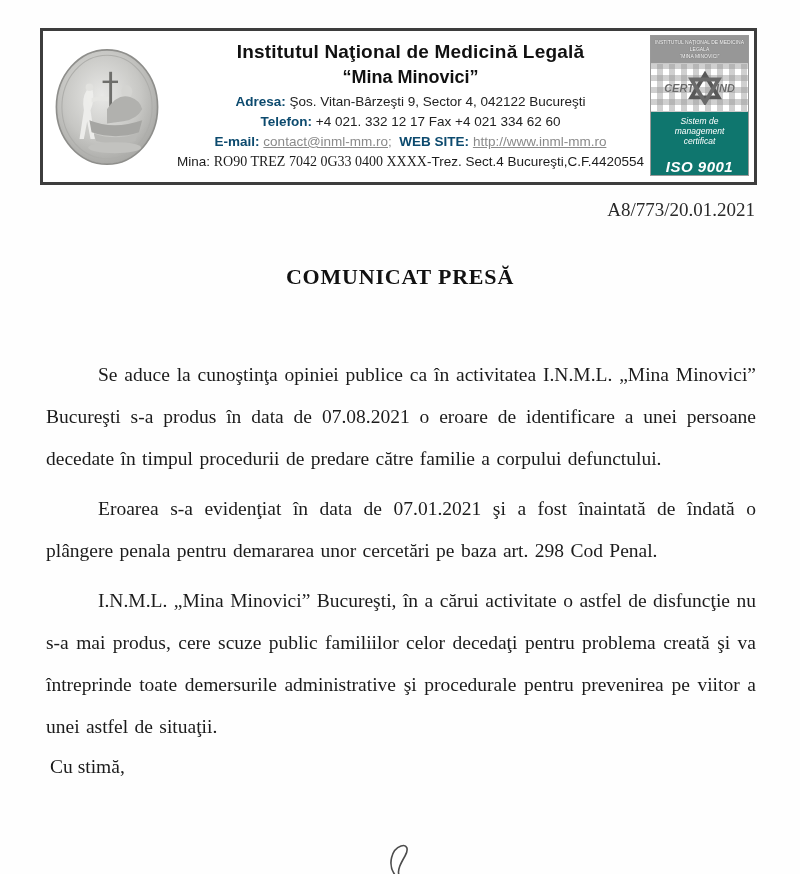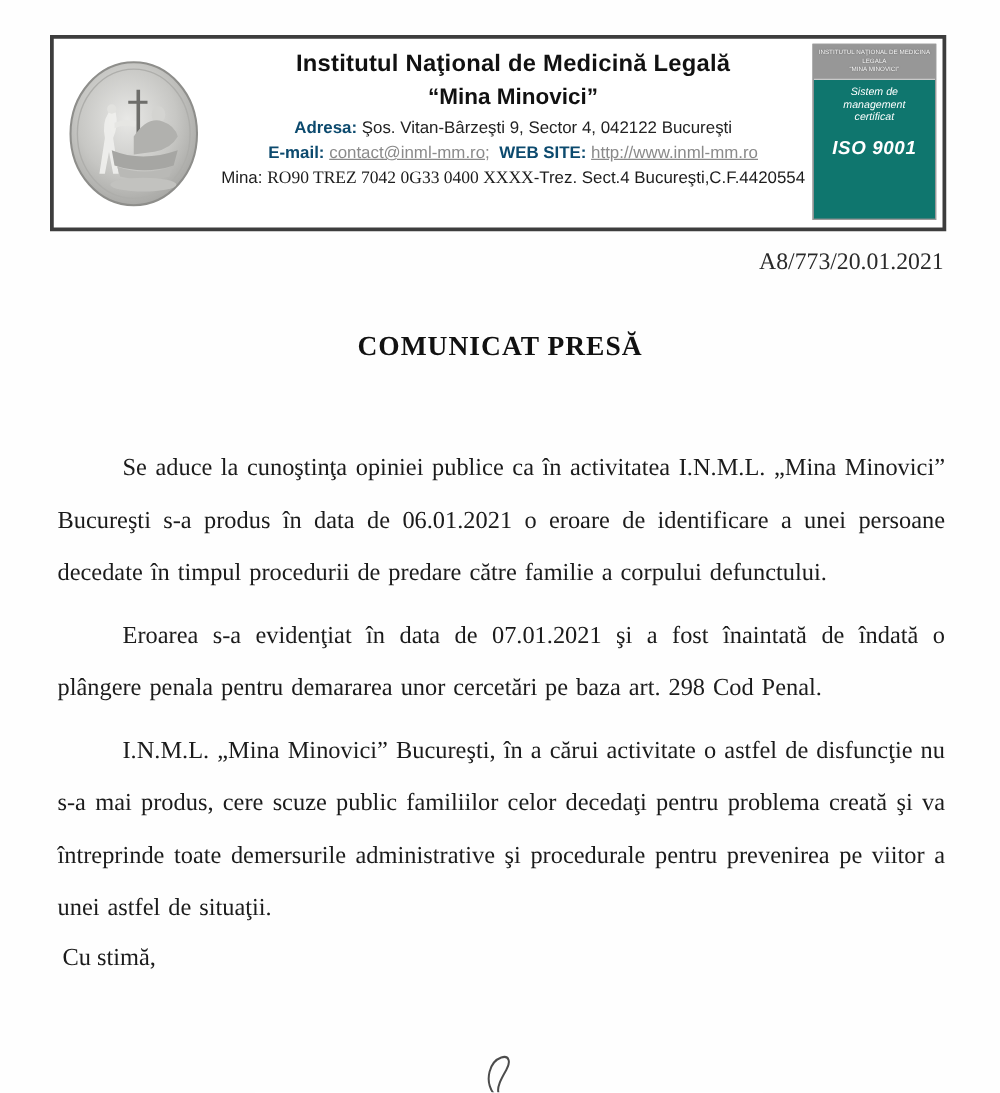--- a/index.html
+++ b/index.html
@@ -225,50 +225,62 @@
     </div>
 
     <div class="head-center">
       <div class="inst-name">Institutul Naţional de Medicină Legală</div>
       <div class="inst-sub">“Mina Minovici”</div>
       <div class="contact-line">
         <b>Adresa:</b>
         <span>Şos. Vitan-Bârzeşti 9, Sector 4, 042122 Bucureşti</span>
       </div>
       <div class="contact-line">
+        <b>Telefon:</b>
+        <span>+4 021. 332 12 17  Fax +4 021  334 62 60</span>
+      </div>
+      <div class="contact-line">
         <b>E-mail:</b>
         <span class="link-gray">contact@inml-mm.ro;</span>&nbsp;
         <b>WEB SITE:</b>
         <span class="link-gray">http://www.inml-mm.ro</span>
       </div>
       <div class="cont-line">
         <span>Mina:</span>
         <span class="cont-iban">RO90 TREZ 7042 0G33 0400 XXXX</span><span>-Trez. Sect.4 Bucureşti,C.F.4420554</span>
       </div>
     </div>
 
     <div class="badge">
       <div class="badge-top">
         <div>INSTITUTUL NAŢIONAL DE MEDICINA LEGALA</div>
         <div>“MINA MINOVICI”</div>
       </div>
+      <div class="badge-mid">
+        <span class="cert-word">CERT</span>
+        <svg class="cert-star" viewBox="0 0 40 40">
+          <path d="M20 4 L36 31 L4 31 Z" fill="none" stroke="#585858" stroke-width="4.5" stroke-linejoin="miter"></path>
+          <path d="M20 37 L4 10 L36 10 Z" fill="none" stroke="#6a6a6a" stroke-width="4.5" stroke-linejoin="miter"></path>
+        </svg>
+        <span class="cert-word">IND</span>
+      </div>
       <div class="badge-bottom">
         <div class="badge-system">Sistem de management</div>
         <div class="badge-system">certificat</div>
         <div class="badge-iso">ISO 9001</div>
       </div>
     </div>
   </div>
 
   <div class="ref-number">A8/773/20.01.2021</div>
 
   <h1 class="doc-title">COMUNICAT PRESĂ</h1>
 
   <div class="doc-body">
-    <p>Se aduce la cunoştinţa opiniei publice ca în activitatea I.N.M.L. „Mina Minovici” Bucureşti s-a produs în data de 06.01.2021 o eroare de identificare a unei persoane decedate în timpul procedurii de predare către familie a corpului defunctului.</p>
+    <p>Se aduce la cunoştinţa opiniei publice ca în activitatea I.N.M.L. „Mina Minovici” Bucureşti s-a produs în data de 07.08.2021 o eroare de identificare a unei persoane decedate în timpul procedurii de predare către familie a corpului defunctului.</p>
     <p>Eroarea s-a evidenţiat în data de 07.01.2021 şi a fost înaintată de îndată o plângere penala pentru demararea unor cercetări pe baza art. 298 Cod Penal.</p>
     <p>I.N.M.L. „Mina Minovici” Bucureşti, în a cărui activitate o astfel de disfuncţie nu s-a mai produs, cere scuze public familiilor celor decedaţi pentru problema creată şi va întreprinde toate demersurile administrative şi procedurale pentru prevenirea pe viitor a unei astfel de situaţii.</p>
     <div class="closing">Cu stimă,</div>
   </div>
 
   <svg class="signature" viewBox="0 0 40 32">
     <path d="M9 31 C 1 20, 6 5, 15 2 C 21 0, 23 5, 19 12 C 15 19, 11 26, 13 31" fill="none" stroke="#4c4c4c" stroke-width="1.6" stroke-linecap="round"></path>
   </svg>
 
 </div>

